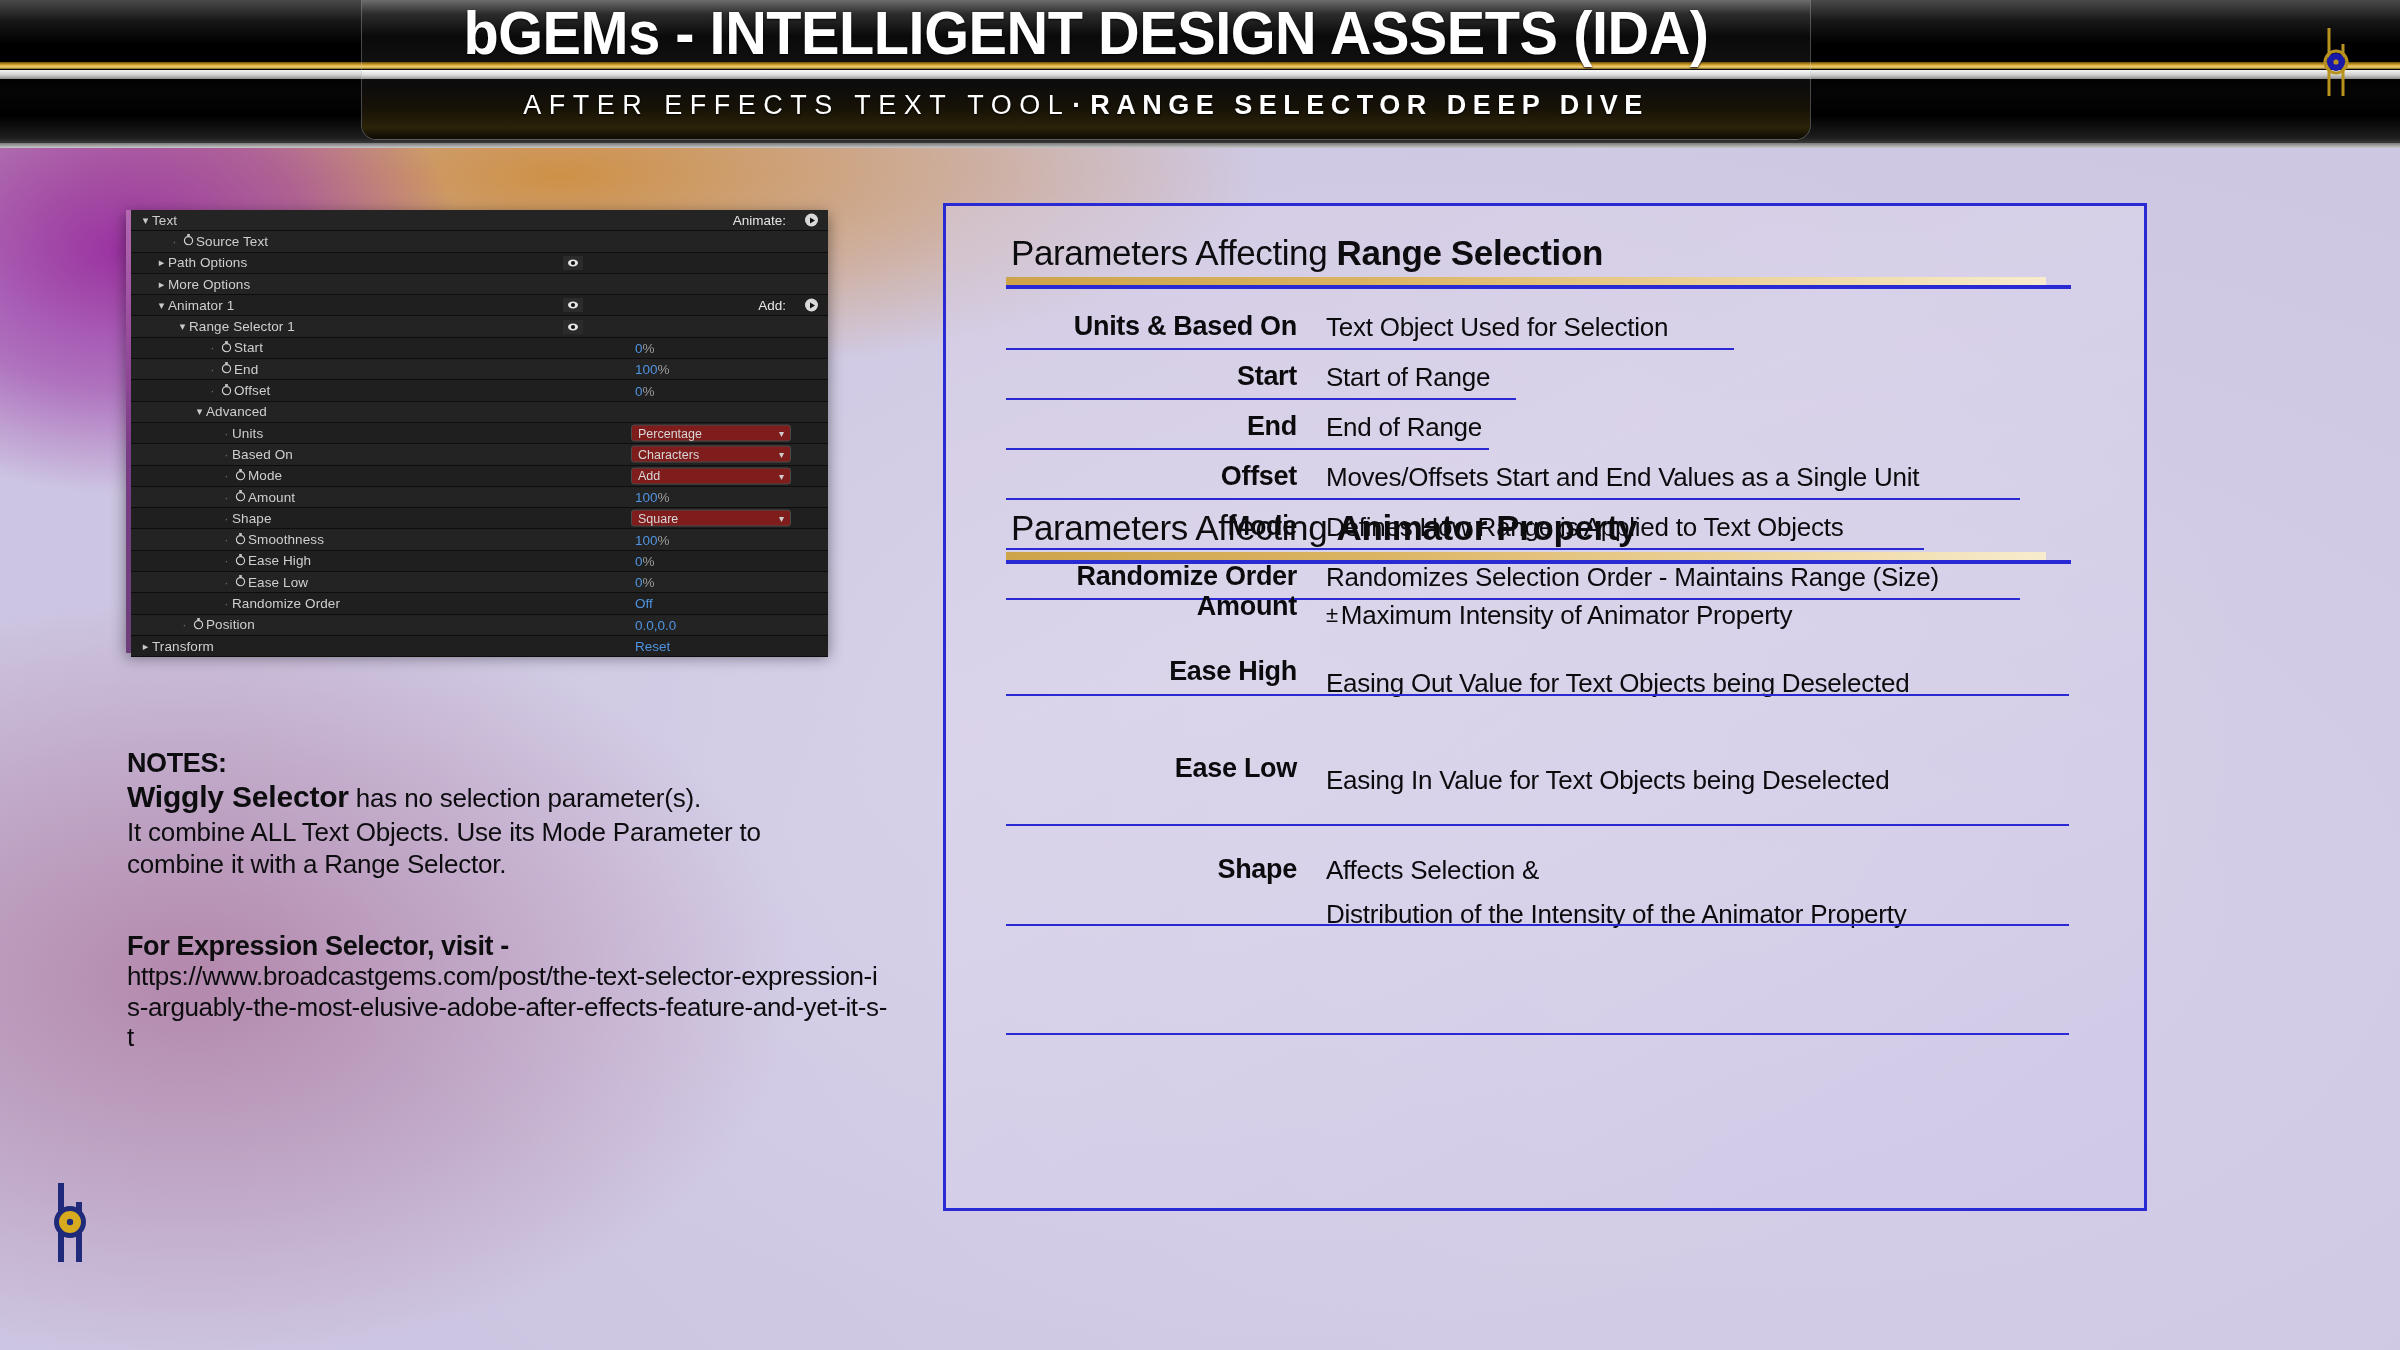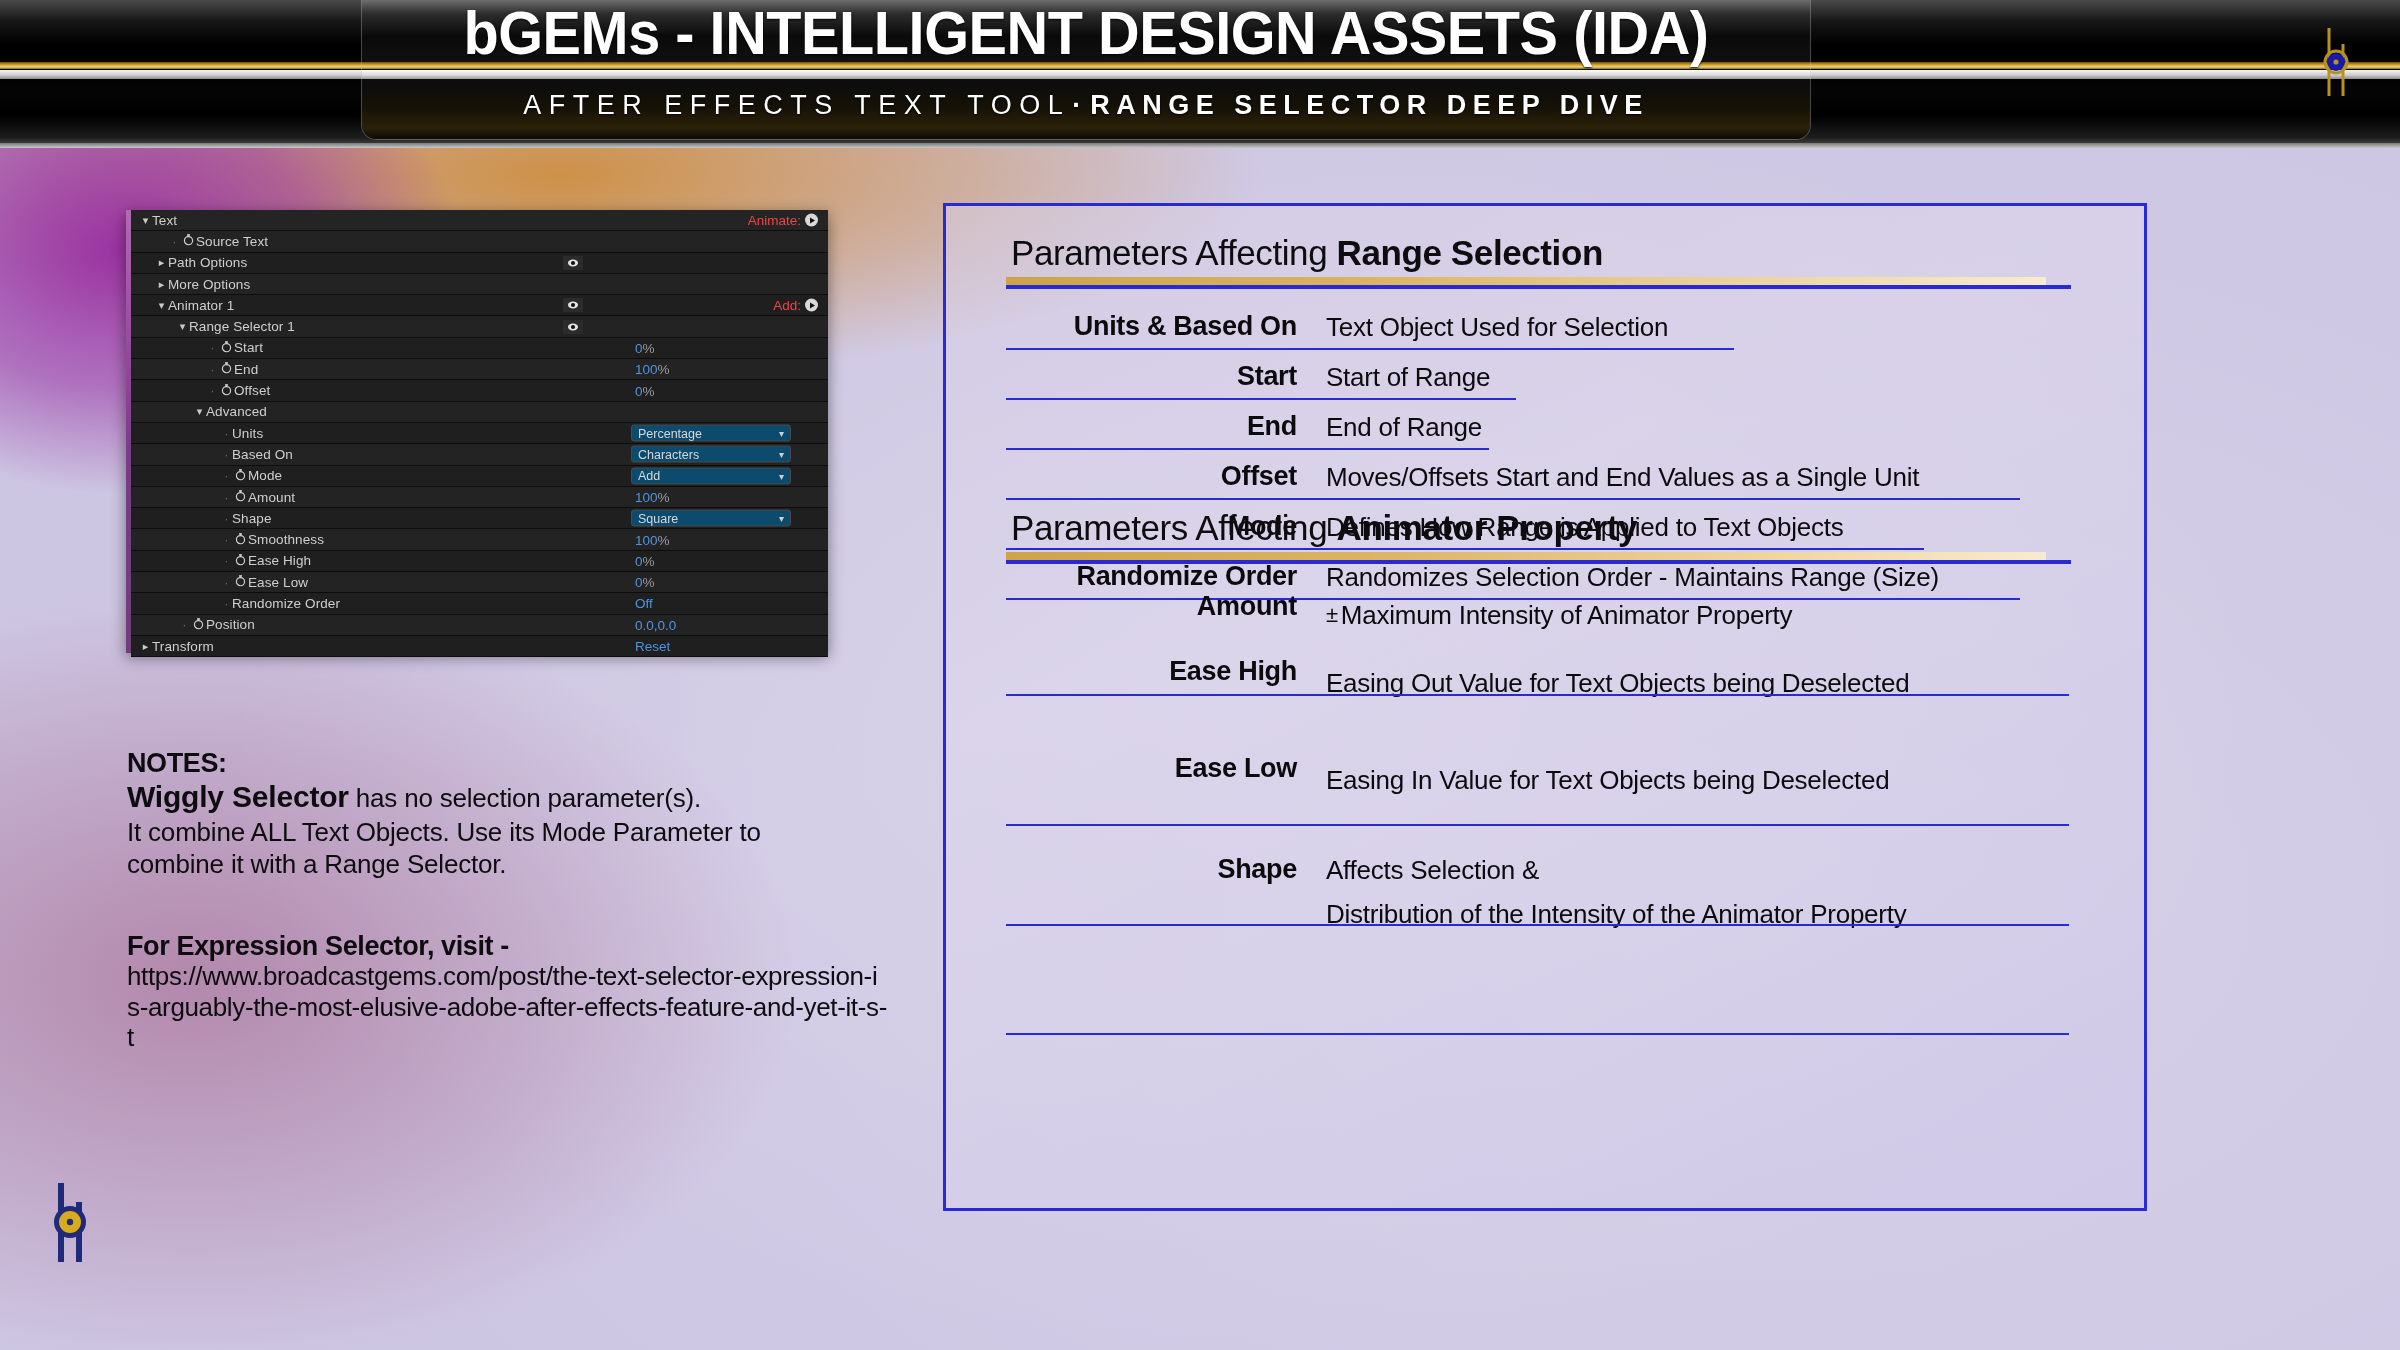--- a/index.html
+++ b/index.html
@@ -117,29 +117,29 @@
     width:20px; height:14px;
   }
   .ae-val{
     position:absolute; left:504px; top:50%; transform:translateY(-50%);
     color:#4f94e0; font-size:13.5px; white-space:nowrap;
   }
   .ae-val .pct{ color:#9a9a9a; }
   .ae-dd{
     position:absolute; left:500px; top:50%; transform:translateY(-50%);
     width:160px; height:17px; border-radius:3px;
-    background:#0c4a6e; border:1px solid #4a4a4a;
+    background:#7f1d1d; border:1px solid #4a4a4a;
     display:flex; align-items:center;
     padding:0 6px; color:#d7d7d7; font-size:12.5px;
   }
   .ae-dd .dd-caret{ margin-left:auto; font-size:10px; color:#cfcfcf; }
   .ae-right{
     position:absolute; right:10px; top:50%; transform:translateY(-50%);
-    display:flex; align-items:center; gap:4px;
-    color:#ef4444; font-size:13.5px;
+    display:flex; align-items:center; gap:19px;
+    color:#e5e5e5; font-size:13.5px;
   }
   .ae-right .circ{
     width:13px;height:13px;border-radius:50%;
     background:#d9d9d9; display:flex;align-items:center;justify-content:center;
   }
   .ae-right .circ::after{
     content:""; border-left:5px solid #111;
     border-top:3.5px solid transparent; border-bottom:3.5px solid transparent;
     margin-left:2px;
   }

